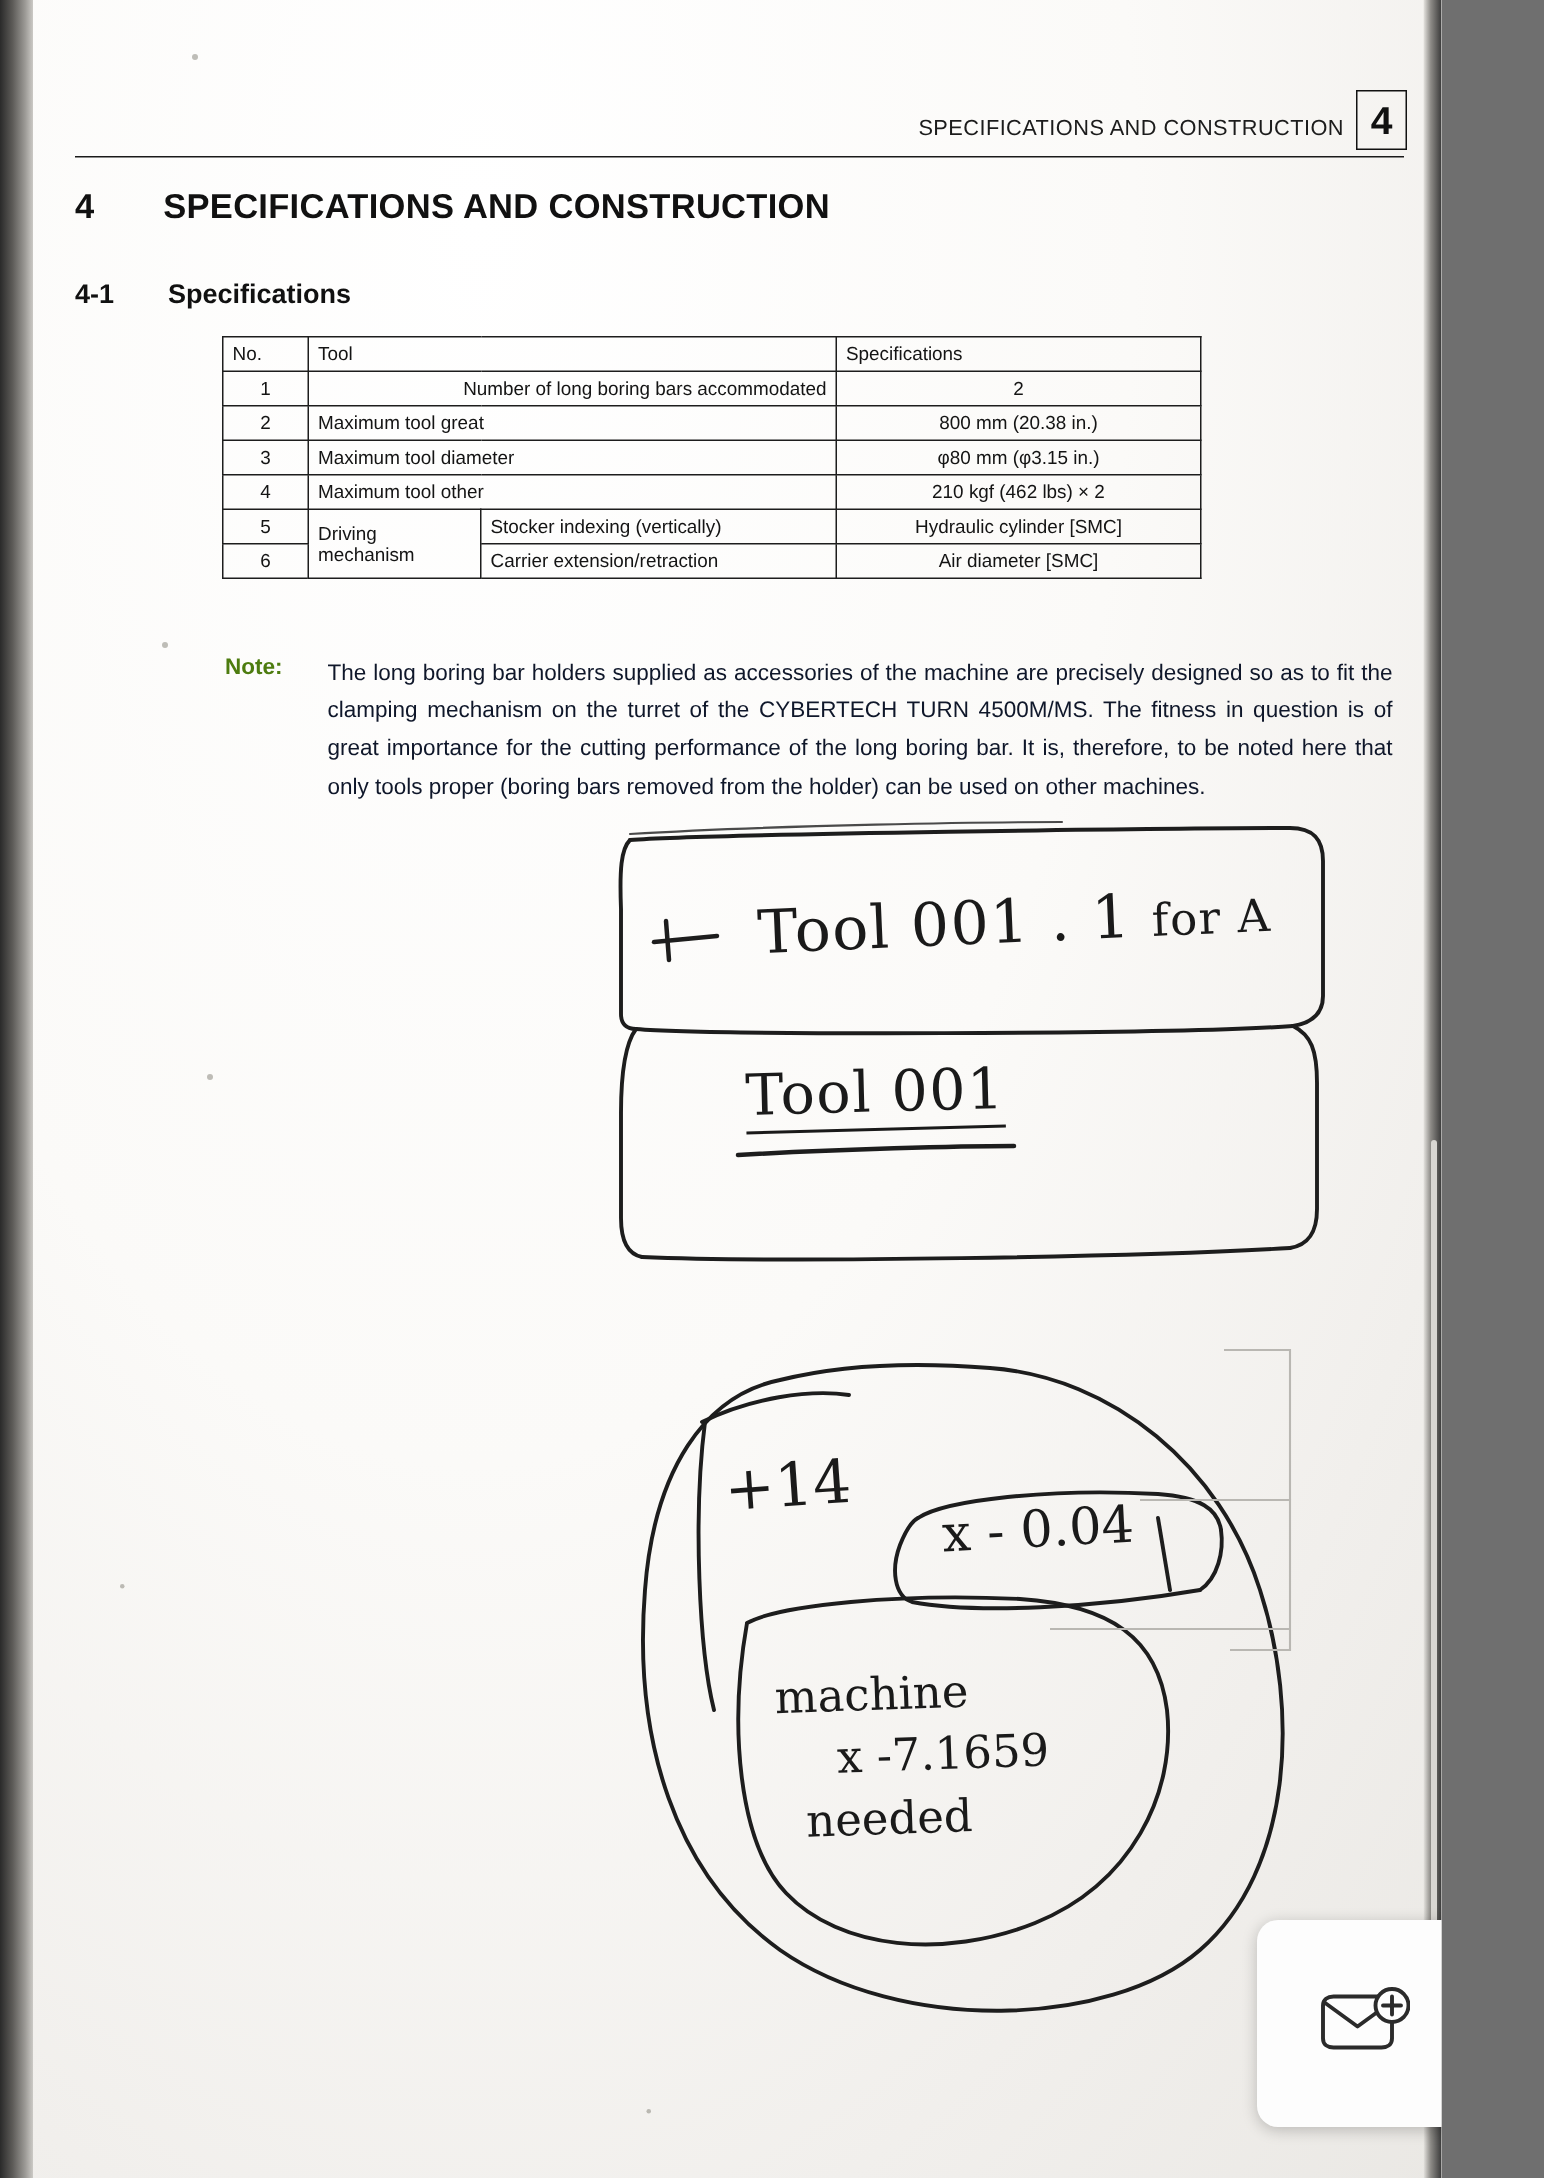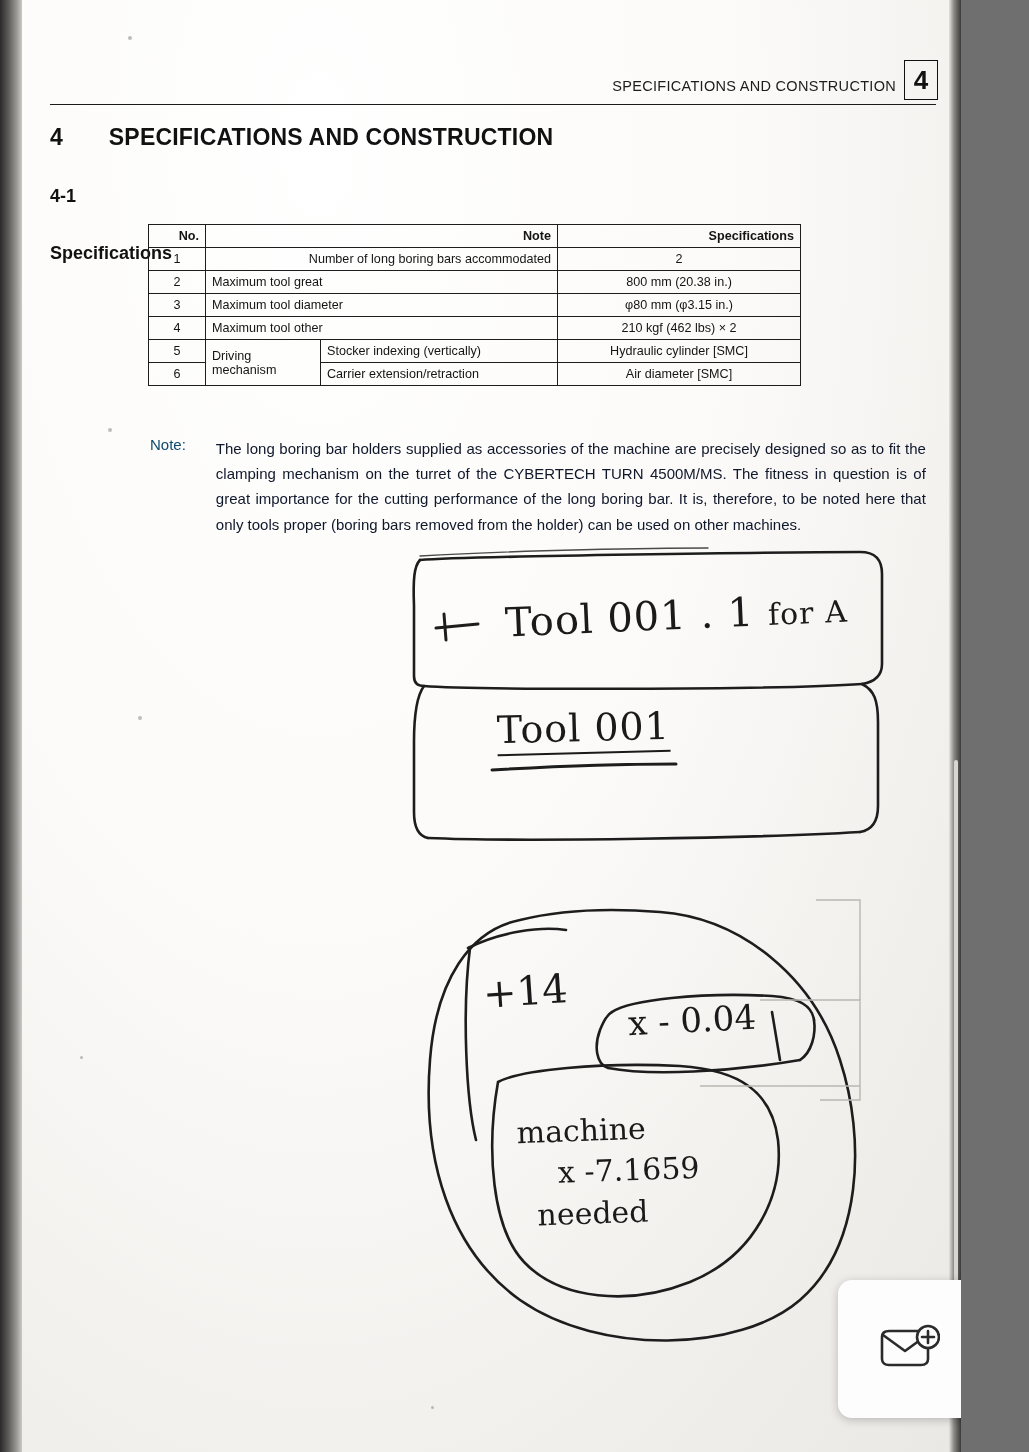--- a/index.html
+++ b/index.html
@@ -48,50 +48,50 @@
 
   .chap{
     position:absolute;left:50px;top:124px;
     display:flex;gap:46px;align-items:baseline;
   }
   .chap-no{font-size:23px;font-weight:700;color:#111;}
   .chap-title{font-size:23px;font-weight:700;color:#111;letter-spacing:.2px;}
 
   .sect{
     position:absolute;left:50px;top:186px;
-    display:flex;gap:36px;align-items:baseline;flex-direction:column;
+    display:flex;gap:36px;align-items:baseline;
   }
   .sect-no{font-size:18px;font-weight:700;color:#111;}
   .sect-title{font-size:18px;font-weight:700;color:#111;}
 
   
   table.spec{
     position:absolute;left:148px;top:224px;
     border-collapse:collapse;
     font-size:12.6px;color:#141414;
     background:transparent;
   }
   table.spec td,table.spec th{
     border:1px solid #1d1d1d;
     padding:4px 6px;
     font-weight:400;
   }
-  table.spec th{font-weight:700;text-align:right;}
+  table.spec th{font-weight:400;text-align:left;}
   .c-no{width:44px;text-align:center;}
   .c-item{width:330px;text-align:right;}
   .c-spec{width:230px;text-align:center;}
   .c-sub{width:224px;}
   .c-drv{width:102px;margin-left:28px;}
 
   
   .note{
     position:absolute;left:150px;top:436px;width:786px;
     display:flex;gap:30px;
   }
-  .note-label{font-size:15px;font-weight:400;color:#0c4a6e;}
+  .note-label{font-size:15px;font-weight:700;color:#4d7c0f;}
   .note-body{
     font-size:15px;line-height:1.68;color:#0f172a;
     text-align:justify;width:710px;
   }
 
   
   .hw{
     position:absolute;
     font-family:"DejaVu Serif",serif;
     color:#1a1a1a;
@@ -151,21 +151,21 @@
 
   <div class="sect">
     <div class="sect-no">4-1</div>
     <div class="sect-title">Specifications</div>
   </div>
 
   <table class="spec">
     <tbody>
         <tr>
       <th class="c-no">No.</th>
-      <th colspan="2">Note</th>
+      <th colspan="2">Tool</th>
       <th class="c-spec">Specifications</th>
     </tr>
     <tr>
       <td class="c-no">1</td>
       <td class="c-item" colspan="2">Number of long boring bars accommodated</td>
       <td class="c-spec">2</td>
     </tr>
     <tr>
       <td class="c-no">2</td>
       <td colspan="2">Maximum tool great</td>

